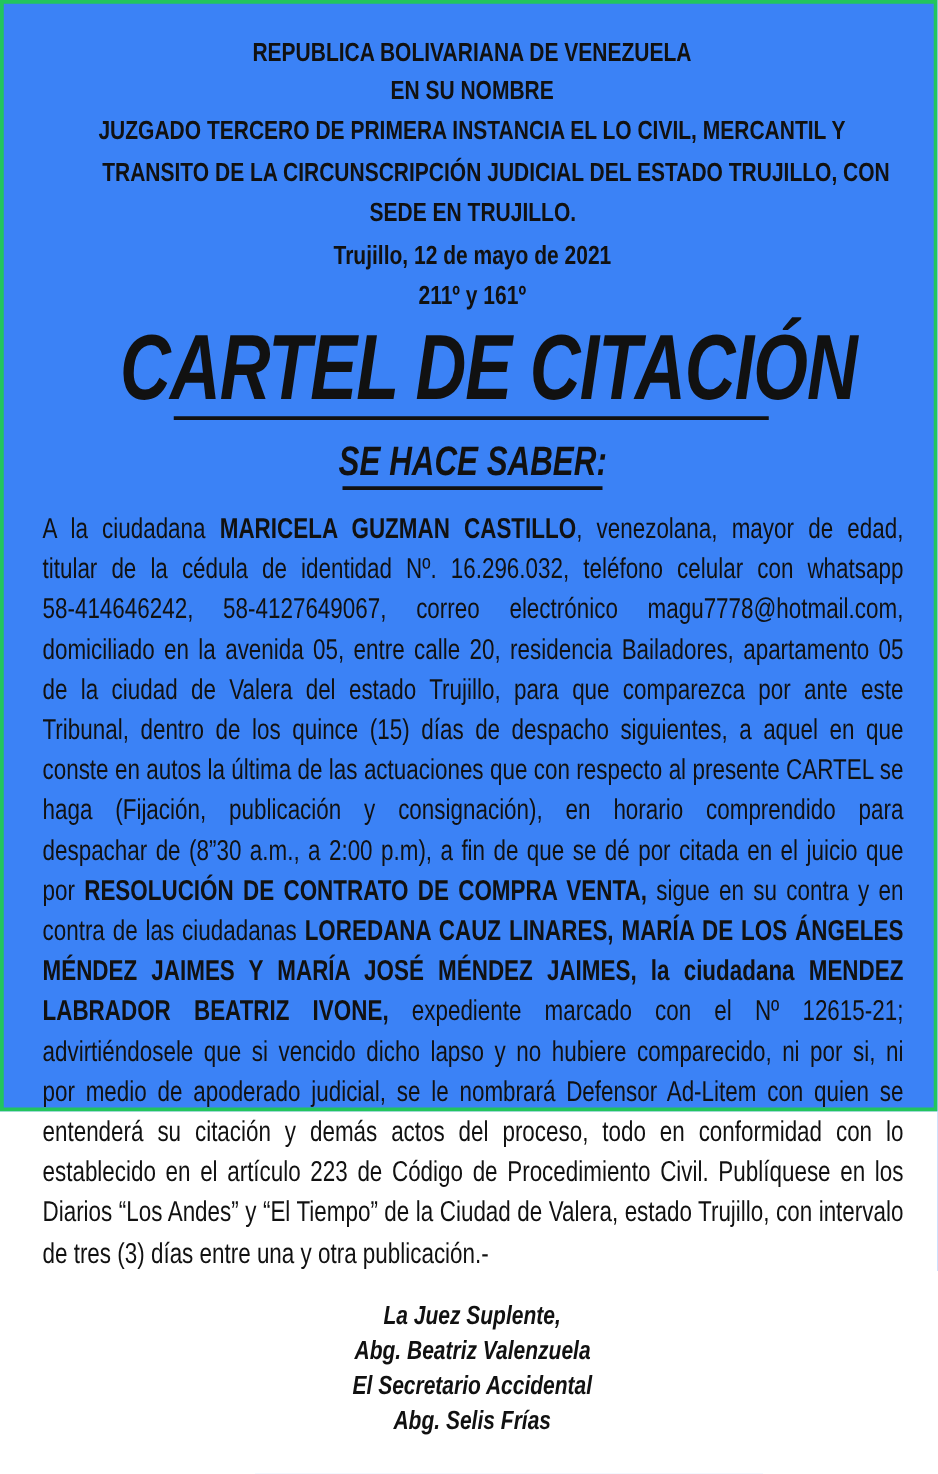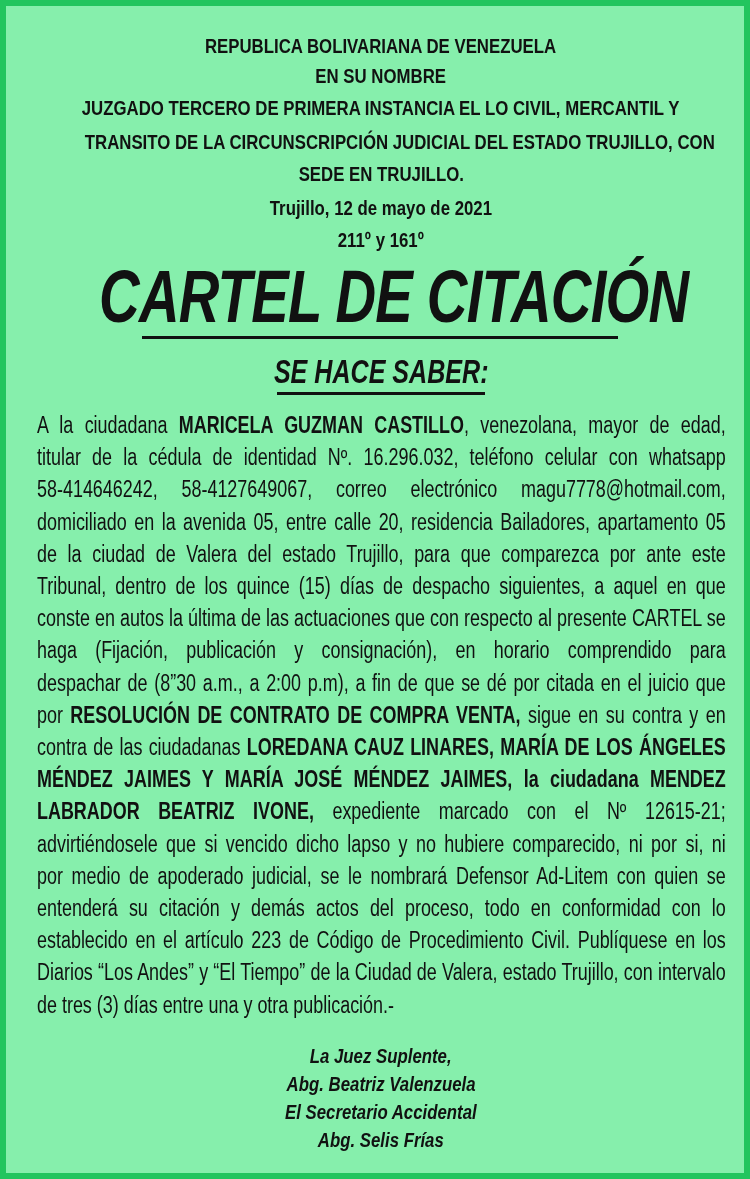--- a/index.html
+++ b/index.html
@@ -1,19 +1,19 @@
 <!DOCTYPE html>
 <html><head>
 <meta charset="utf-8">
 <style>
   html, body { margin: 0; padding: 0; background: #ffffff; }
   body { width: 750px; height: 1179px; position: relative; overflow: hidden; }
   .frame {
-    position: absolute; left: 0; top: 0; width: 750px; height: 1179px;
-    box-sizing: border-box; border: 6px solid #22c55e; background: #86efac;
+    position: absolute; left: 0; top: 0; width: 750px; height: 889px;
+    box-sizing: border-box; border: 3px solid #22c55e; background: #3b82f6;
   }
   
   .hline {
     position: absolute; left: 0; width: 750px; text-align: center;
     font-family: "Liberation Sans", sans-serif; font-weight: bold;
     color: #111111; white-space: nowrap;
   }
   .hline span { display: inline-block; transform-origin: 50% 50%; }
   .hdr span { font-size: 21px; transform: scaleX(0.80); }
   .title span {

